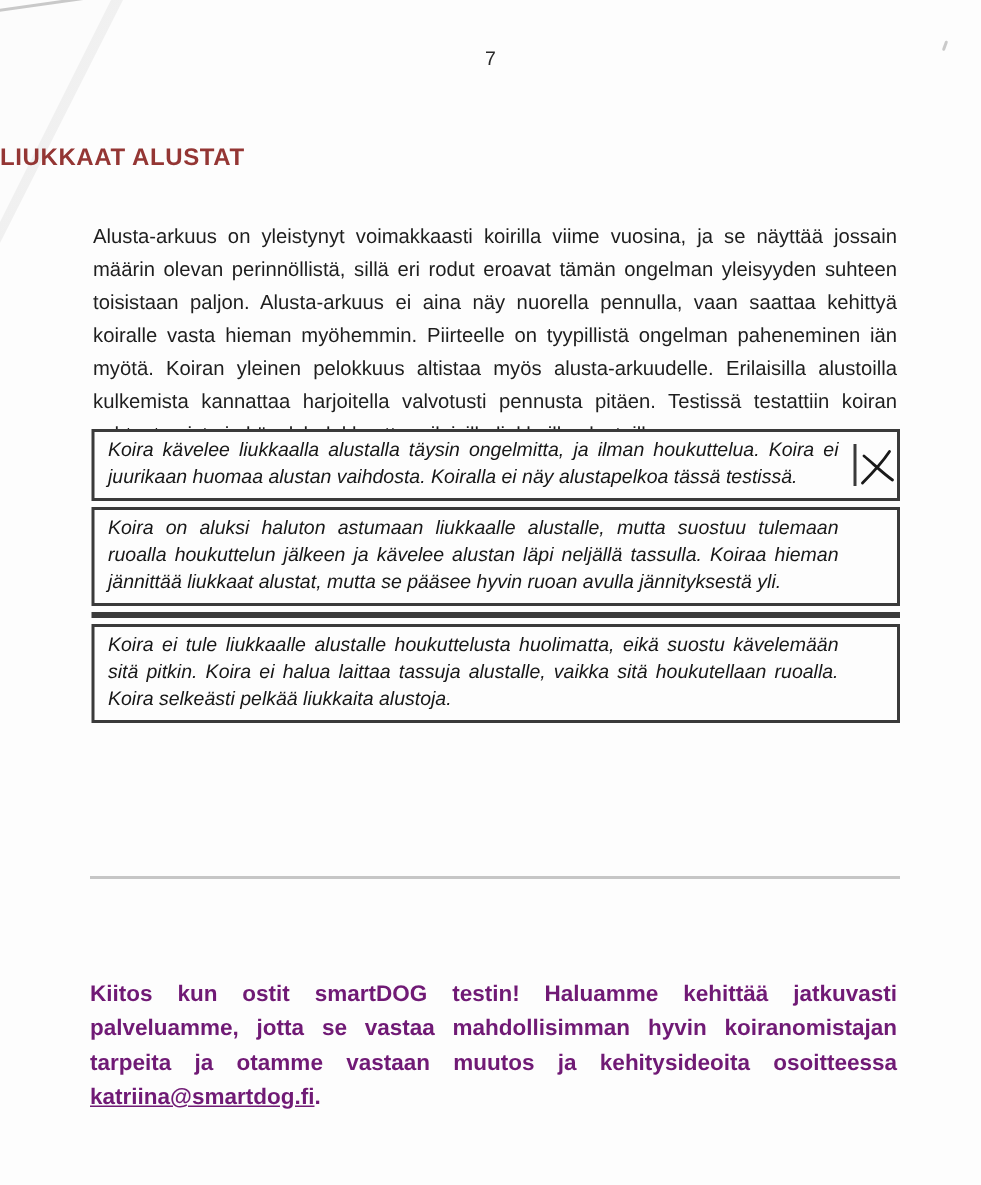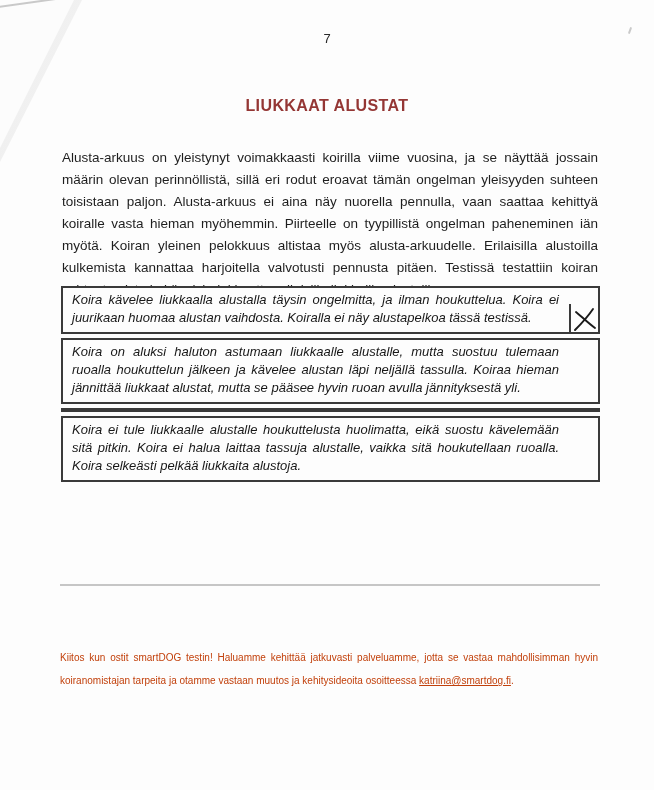--- a/index.html
+++ b/index.html
@@ -39,37 +39,37 @@
     width: 2px; height: 7px; background: #a9a9a9;
     transform: rotate(20deg); border-radius: 2px; opacity: .6;
   }
   .page-number {
     position: absolute; top: 31px; left: 0; width: 100%;
     text-align: center;
     font-size: 13px; color: #2a2a2a;
   }
   .section-title {
     position: absolute; top: 97px; left: 0; width: 100%;
-    text-align: center;
+    text-align: left;
     font-size: 16px; font-weight: bold;
     letter-spacing: 0.4px;
     color: #943634;
   }
   .intro {
     position: absolute; top: 133px; left: 62px; width: 536px;
     font-size: 13.5px; line-height: 22px;
     text-align: justify;
     color: #1e1e1e;
   }
   .assessment-table {
     position: absolute; top: 286px; left: 61px; width: 539px;
     display: flex; flex-direction: column; gap: 4px;
   }
   .t-row {
-    display: flex; align-items: flex-end;
+    display: flex; align-items: center;
     border: 2px solid #3a3a3a;
     background: #fdfdfd;
   }
   .t-text {
     flex: 1;
     padding: 3px 10px 5px 9px;
     font-style: italic;
     font-size: 13px; line-height: 18px;
     text-align: justify;
     color: #171717;
@@ -80,24 +80,24 @@
     position: relative;
     display: flex; align-items: center; justify-content: center;
   }
   .x-mark { display: block; }
   .table-shadow {
     position: absolute; top: 584px; left: 60px; width: 540px;
     height: 2px; background: #b8b8b8; opacity: .8;
   }
   .footer-note {
     position: absolute; top: 636px; left: 60px; width: 538px;
-    font-size: 10px; font-weight: normal;
+    font-size: 15px; font-weight: bold;
     line-height: 23px;
     text-align: justify;
-    color: #c2410c;
+    color: #701a75;
   }
   .email { text-decoration: underline; }
 </style>
 </head>
 <body>
 
 <div class="sheet">
 
   <div class="corner-fold"></div>
   <div class="corner-fold-edge"></div>

